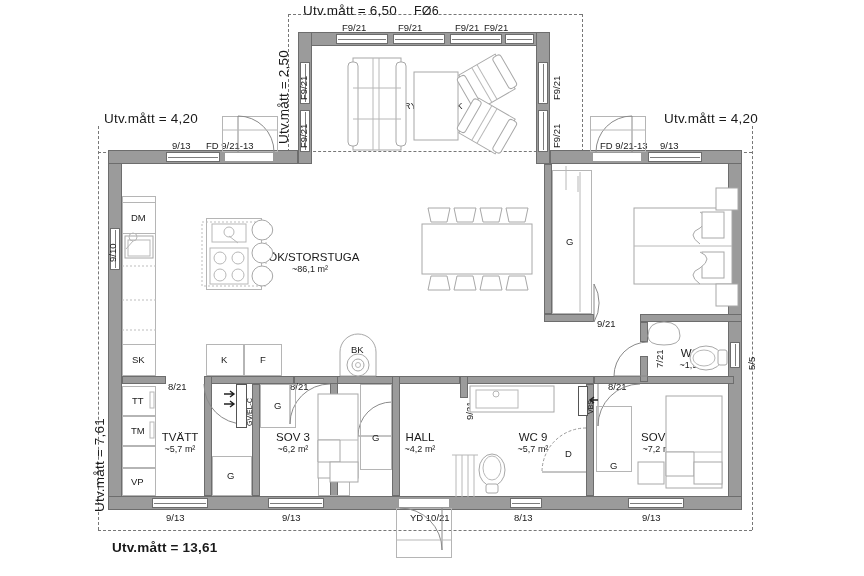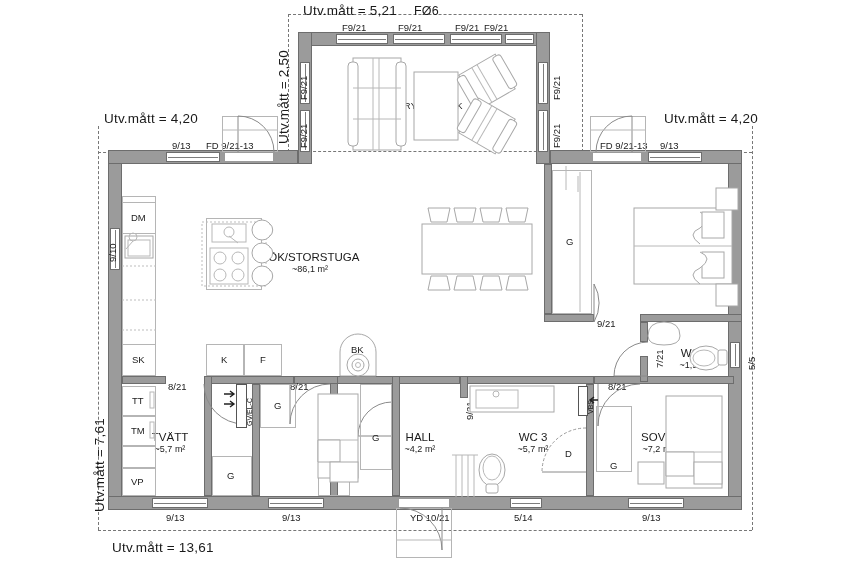--- a/index.html
+++ b/index.html
@@ -42,23 +42,23 @@
   <div class="dash dashv" style="left:288px;top:14px;height:138px;"></div>
   <div class="dash dashv" style="left:582px;top:14px;height:138px;"></div>
   <div class="dash dashh" style="left:98px;top:152px;width:190px;"></div>
   <div class="dash dashh" style="left:582px;top:152px;width:170px;"></div>
   <div class="dash dashv" style="left:98px;top:126px;height:404px;"></div>
   <div class="dash dashv" style="left:752px;top:126px;height:404px;"></div>
   <div class="dash dashh" style="left:98px;top:530px;width:654px;"></div>
   <div class="dash dashh" style="left:288px;top:151px;width:294px;"></div>
 
   <div class="lbl dim" style="left:104px;top:111px;">Utv.mått = 4,20</div>
-  <div class="lbl dim" style="left:303px;top:3px;">Utv.mått = 5,21</div>
+  <div class="lbl dim" style="left:303px;top:3px;">Utv.mått = 6,50</div>
   <div class="lbl dim" style="left:664px;top:111px;">Utv.mått = 4,20</div>
-  <div class="lbl dim" style="left:112px;top:540px;">Utv.mått = 13,61</div>
+  <div class="lbl dim" style="left:112px;top:540px;font-weight:bold;">Utv.mått = 13,61</div>
   <div class="lbl dim vtxt" style="left:276px;top:144px;transform:rotate(-90deg);">Utv.mått = 2,50</div>
   <div class="lbl dim vtxt" style="left:92px;top:512px;transform:rotate(-90deg);">Utv.mått = 7,61</div>
   <div class="lbl dim" style="left:414px;top:4px;font-size:12.5px;">FØ6</div>
 
   <div class="wall" style="left:108px;top:150px;width:14px;height:360px;"></div>
   <div class="wall" style="left:728px;top:150px;width:14px;height:360px;"></div>
   <div class="wall" style="left:108px;top:496px;width:634px;height:14px;"></div>
 
   <div class="wall" style="left:108px;top:150px;width:190px;height:14px;"></div>
 
@@ -115,21 +115,21 @@
 
   <div class="winv" style="left:730px;top:342px;width:10px;height:26px;"></div>
   <div class="lbl tag vtxt" style="left:746px;top:370px;transform:rotate(-90deg);">5/5</div>
 
   <div class="win" style="left:152px;top:498px;width:56px;height:10px;"></div>
   <div class="win" style="left:268px;top:498px;width:56px;height:10px;"></div>
   <div class="win" style="left:510px;top:498px;width:32px;height:10px;"></div>
   <div class="win" style="left:628px;top:498px;width:56px;height:10px;"></div>
   <div class="lbl tag" style="left:166px;top:512px;">9/13</div>
   <div class="lbl tag" style="left:282px;top:512px;">9/13</div>
-  <div class="lbl tag" style="left:514px;top:512px;">5/14</div>
+  <div class="lbl tag" style="left:514px;top:512px;">8/13</div>
   <div class="lbl tag" style="left:642px;top:512px;">9/13</div>
 
   <div class="thin fill" style="left:398px;top:498px;width:52px;height:10px;"></div>
   <div class="lbl tag" style="left:410px;top:512px;">YD 10/21</div>
   <div class="thin2" style="left:396px;top:508px;width:56px;height:50px;"></div>
   <svg width="864" height="576">
     <path class="swing" d="M400,508 A42,42 0 0 1 442,550"></path>
     <line class="leaf" x1="442" y1="550" x2="442" y2="508"></line>
     <line class="furn2" x1="396" y1="540" x2="452" y2="540"></line>
   </svg>
@@ -204,30 +204,34 @@
     <i>~86,1 m²</i>
   </div>
   <div class="lbl room" style="left:620px;top:245px;width:90px;">
     <b>SOV 1</b>
     <i>~13,1 m²</i>
   </div>
   <div class="lbl room" style="left:613px;top:430px;width:90px;">
     <b>SOV 2</b>
     <i>~7,2 m²</i>
   </div>
-  <div class="lbl room" style="left:125px;top:430px;width:90px;">
+  <div class="lbl room" style="left:248px;top:430px;width:90px;">
+    <b>SOV 3</b>
+    <i>~6,2 m²</i>
+  </div>
+  <div class="lbl room" style="left:135px;top:430px;width:90px;">
     <b>TVÄTT</b>
     <i>~5,7 m²</i>
   </div>
   <div class="lbl room" style="left:385px;top:430px;width:70px;">
     <b>HALL</b>
     <i>~4,2 m²</i>
   </div>
   <div class="lbl room" style="left:493px;top:430px;width:80px;">
-    <b>WC 3</b>
+    <b>WC 9</b>
     <i>~5,7 m²</i>
   </div>
   <div class="lbl room" style="left:660px;top:346px;width:70px;">
     <b>WC 2</b>
     <i>~1,9 m²</i>
   </div>
   <div class="lbl" style="left:404px;top:101px;font-size:9px;letter-spacing:.4px;">RYGGÅSTAK</div>
 
   <div class="thin2" style="left:122px;top:196px;width:34px;height:180px;"></div>
   <div class="thin2" style="left:122px;top:202px;width:34px;height:32px;"></div>

